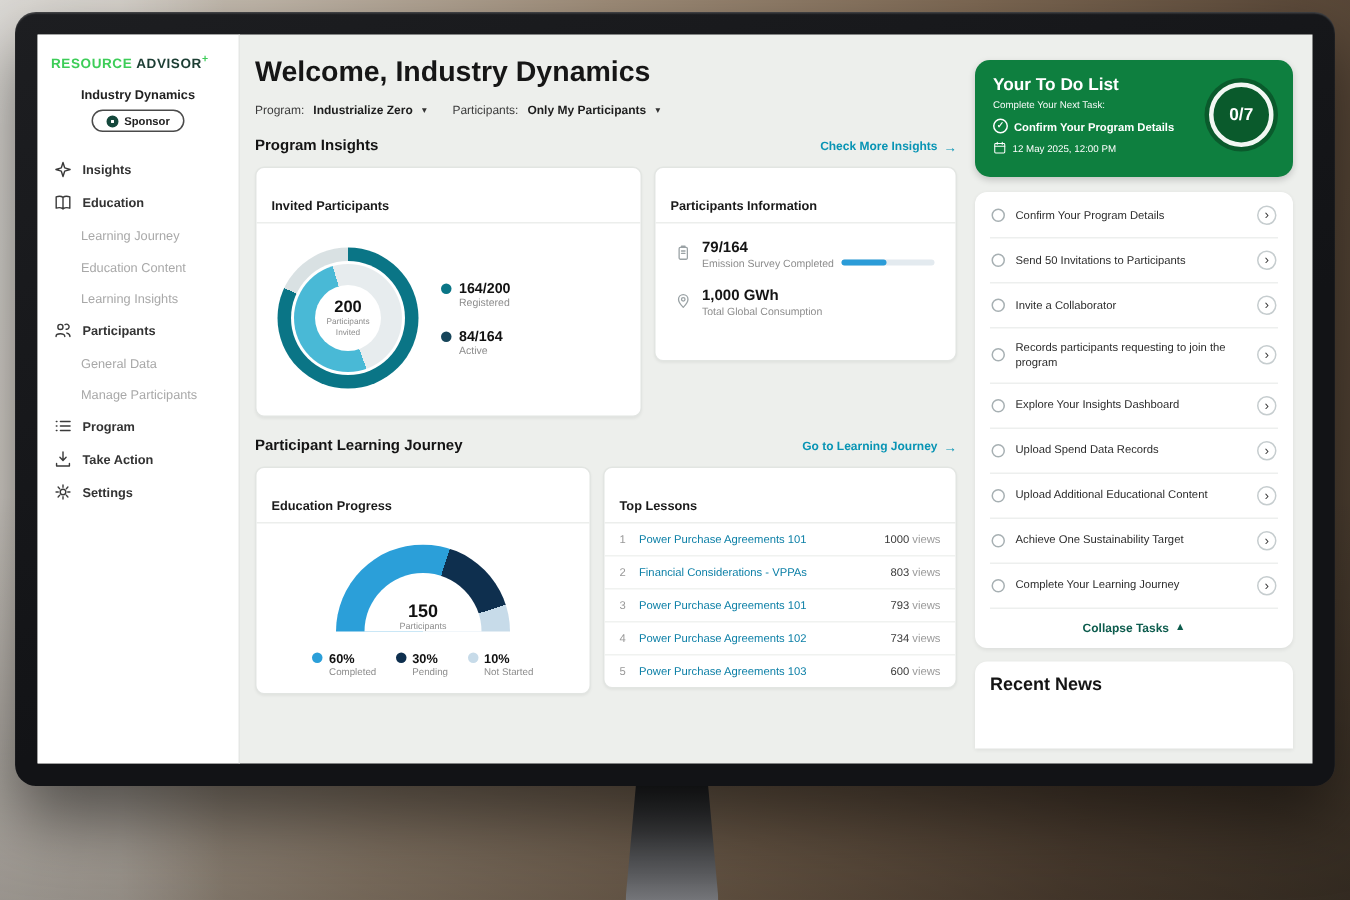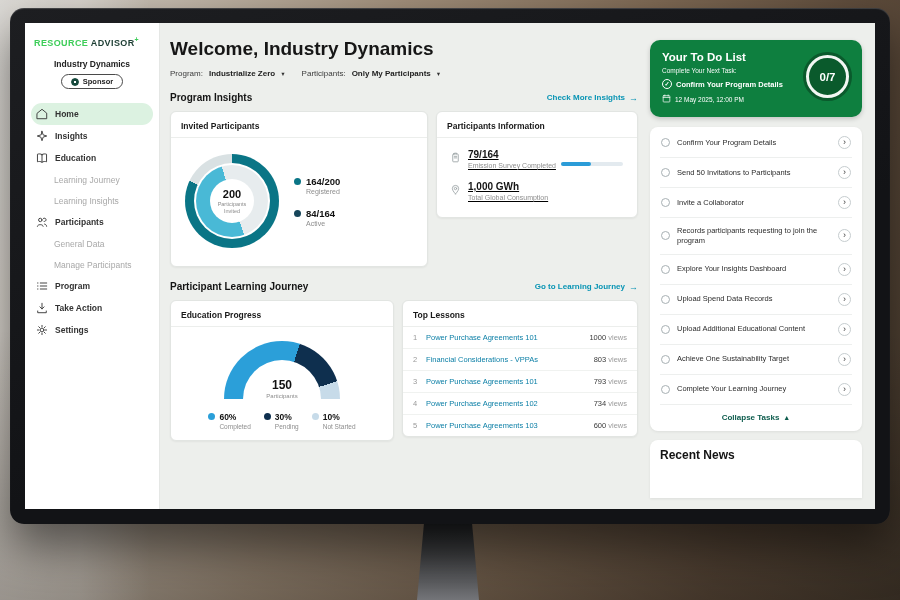--- a/index.html
+++ b/index.html
@@ -54,42 +54,42 @@
     font-family:inherit; font-size:8px; font-weight:bold; color:#1d1d1d; cursor:pointer; }
   .chev{ font-size:5.5px; color:#333; }
 
   .sec-head{ display:flex; align-items:center; justify-content:space-between; margin-top:14px; margin-bottom:8px; }
   .sec-head h2{ font-size:10px; font-weight:bold; color:#141414; }
   .sec-link{ display:flex; align-items:center; gap:4px; font-size:8px; font-weight:bold; color:#0894b4; cursor:pointer; }
   .sec-arrow{ font-size:9px; }
 
   .cards-row{ display:flex; gap:8px; align-items:flex-start; }
   .card{ background:#fff; border:1px solid #e2e5e2; border-radius:6px; box-shadow:0 1px 2px rgba(0,0,0,.05); }
-  .card-title{ padding:9px 10px 6px; font-size:8.5px; font-weight:bold; color:#1a1a1a; border-bottom:1px solid #eceeec; }
+  .card-title{ padding:20px 10px 6px; font-size:8.5px; font-weight:bold; color:#1a1a1a; border-bottom:1px solid #eceeec; }
 
   
   .card-invited{ width:258px; }
   .invited-body{ display:flex; align-items:center; gap:15px; padding:16px 8px 18px 14px; }
   .donut{ position:relative; width:94px; height:94px; flex-shrink:0; }
   .ring1{ position:absolute; inset:0; border-radius:50%; }
   .gap1{ position:absolute; inset:9px; border-radius:50%; background:#fff; }
   .ring2{ position:absolute; inset:11px; border-radius:50%; }
   .hole{ position:absolute; inset:25px; border-radius:50%; background:#fff;
     display:flex; flex-direction:column; align-items:center; justify-content:center; text-align:center; }
   .donut-val{ font-size:11px; font-weight:bold; color:#111; }
   .donut-lab{ font-size:5.5px; color:#8d8d8d; line-height:1.25; margin-top:1px; width:36px; }
   .legend{ display:flex; flex-direction:column; gap:13px; }
   .leg-item{ display:flex; align-items:flex-start; gap:5px; }
   .dot{ width:7px; height:7px; border-radius:50%; margin-top:2px; flex-shrink:0; }
   .leg-val{ font-size:9.5px; font-weight:bold; color:#111; }
   .leg-lab{ font-size:7px; color:#8d8d8d; margin-top:1px; }
 
   
   .card-info{ flex:1; }
-  .info-body{ padding:11px 12px 4px;text-decoration:underline; }
+  .info-body{ padding:11px 12px 16px; }
   .info-row{ display:flex; align-items:flex-end; margin-bottom:12px; }
   .info-icon{ width:13px; display:flex; justify-content:center; margin-right:6px; margin-bottom:6px; flex-shrink:0; }
   .info-icon svg{ stroke:#9aa2a5; fill:none; stroke-width:1.1; stroke-linecap:round; stroke-linejoin:round; }
   .info-text{ flex:1; min-width:0; }
   .info-val{ font-size:10px; font-weight:bold; color:#141414; }
   .info-lab{ font-size:7px; color:#8d8d8d; margin-top:2px; white-space:nowrap; }
   .bar{ width:62px; height:4px; border-radius:2px; background:#e3eaef; margin:0 2px 3px 4px; flex-shrink:0; }
   .bar-fill{ height:100%; border-radius:2px; background:#2b9cd8; }
 
   
@@ -156,46 +156,41 @@
           <span class="logo-dark">ADVISOR</span><span class="logo-plus">+</span>
         </div>
         <div class="org">Industry Dynamics</div>
         <div class="badge-wrap">
           <button class="badge">
             <span class="badge-dot"></span>
             <span>Sponsor</span>
           </button>
         </div>
         <nav>
-          <div class="nav-item active">
-            <span class="nav-icon">
-                <svg width="12" height="12" viewBox="0 0 14 14">
-                  <path d="M1.5 6 L7 1.5 L12.5 6 V12.5 H1.5 Z"></path>
-                </svg>
-              </span>
-            <span>Home</span>
-          </div>
           <div class="nav-item">
             <span class="nav-icon">
                 <svg width="12" height="12" viewBox="0 0 14 14">
                   <path d="M7 1.5 L8.3 5.7 L12.5 7 L8.3 8.3 L7 12.5 L5.7 8.3 L1.5 7 L5.7 5.7 Z"></path>
                 </svg>
               </span>
             <span>Insights</span>
           </div>
           <div class="nav-item">
             <span class="nav-icon">
                 <svg width="12" height="12" viewBox="0 0 14 14">
                   <path d="M7 3 C5.6 1.9 3.1 2.1 1.7 2.6 V11.4 C3.1 10.9 5.6 10.9 7 12 C8.4 10.9 10.9 10.9 12.3 11.4 V2.6 C10.9 2.1 8.4 1.9 7 3 Z M7 3 V12"></path>
                 </svg>
               </span>
             <span>Education</span>
           </div>
           <div class="nav-sub">
               <span>Learning Journey</span>
+            </div>
+          <div class="nav-sub">
+              <span>Education Content</span>
             </div>
           <div class="nav-sub">
               <span>Learning Insights</span>
             </div>
           <div class="nav-item">
             <span class="nav-icon">
                 <svg width="12" height="12" viewBox="0 0 14 14">
                   <circle cx="5" cy="4.6" r="2"></circle>
                   <path d="M1.6 12 C1.6 9.3 8.4 9.3 8.4 12"></path>
                   <path d="M9.4 6.4 A2 2 0 1 0 8.6 2.8"></path>

